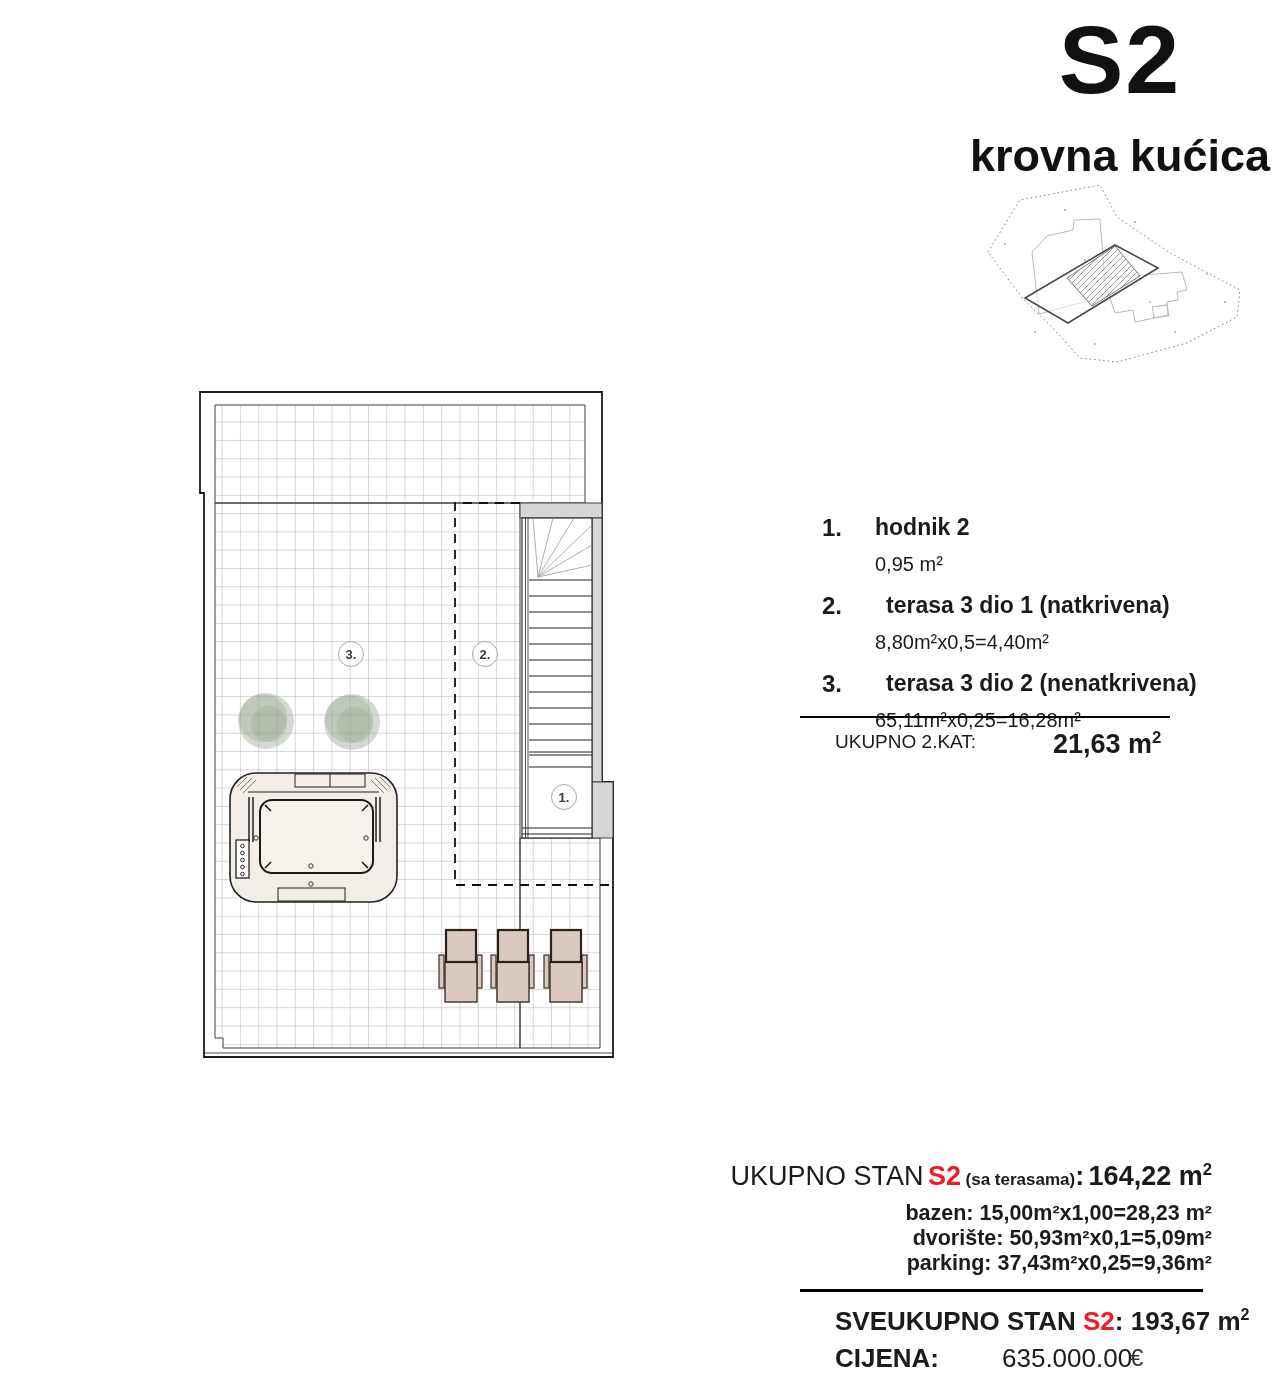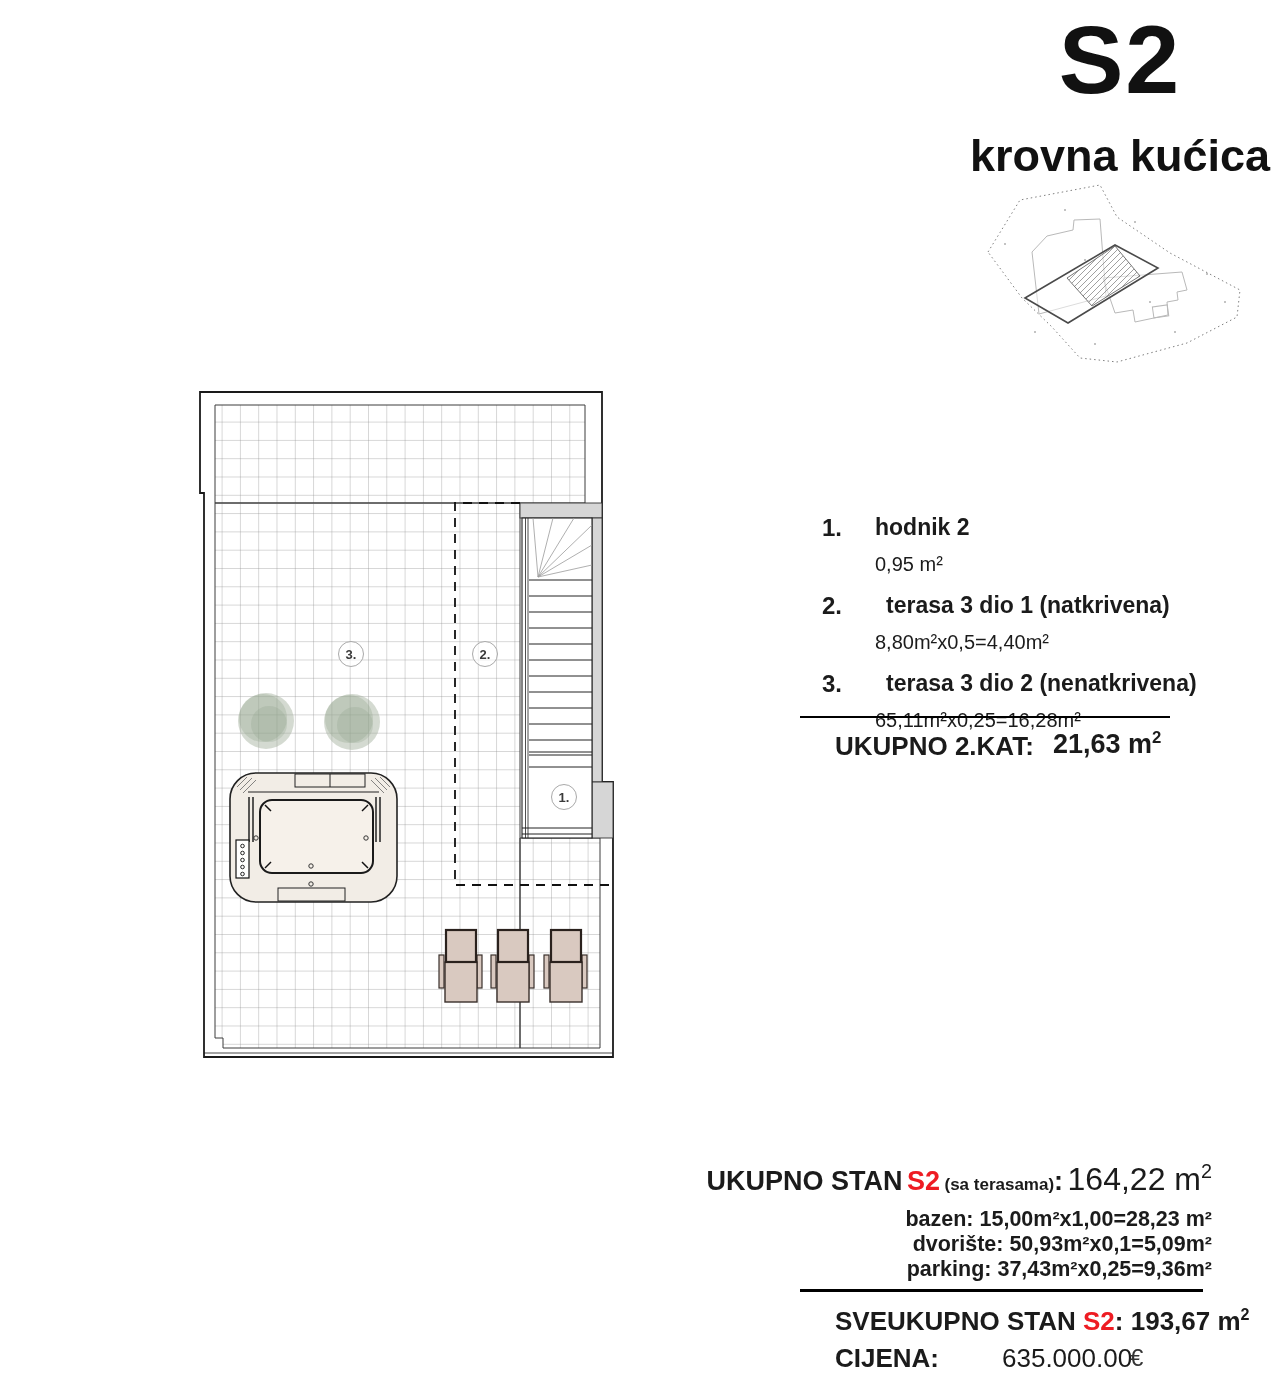--- a/index.html
+++ b/index.html
@@ -15,32 +15,32 @@
   
   .rooms{left:822px;top:514px;width:410px;}
   .room-row{display:flex;margin-bottom:16px;}
   .room-num{width:53px;font-size:24px;font-weight:bold;flex:0 0 53px;}
   .room-name{font-size:23px;font-weight:bold;}
   .room-name.indent{padding-left:11px;}
   .room-area{font-size:20px;margin-top:12px;}
 
   .rule{background:#000;}
   .floor-rule{left:800px;top:716px;width:370px;height:2px;}
-  .floor-label{left:835px;top:731px;font-size:26px;font-weight:bold;}
+  .floor-label{left:835px;top:731px;font-size:19px;font-weight:normal;}
   .floor-value{left:1053px;top:728px;font-size:27px;font-weight:bold;}
   sup{font-size:0.62em;}
 
   
   .apt-block{left:700px;top:1160px;width:512px;text-align:right;}
   .apt-line1{white-space:nowrap;}
-  .apt-label{font-size:27px;font-weight:bold;}
+  .apt-label{font-size:27px;font-weight:normal;}
   .apt-unit{font-size:27px;font-weight:bold;color:#ee1c23;}
   .apt-note{font-size:17px;font-weight:bold;}
   .apt-colon{font-size:27px;font-weight:bold;}
-  .apt-value{font-size:32px;font-weight:normal;}
+  .apt-value{font-size:27px;font-weight:bold;}
   .apt-extras{margin-top:9px;}
   .apt-extra{font-size:21.5px;font-weight:bold;line-height:25px;white-space:nowrap;}
 
   .grand-rule{left:800px;top:1289px;width:403px;height:2.5px;}
   .grand-line{left:835px;top:1305px;font-size:26px;font-weight:bold;white-space:nowrap;}
   .grand-unit{color:#ee1c23;}
   .price-label{left:835px;top:1343px;font-size:26px;font-weight:bold;}
   .price-value{left:1002px;top:1343px;font-size:26px;font-weight:normal;}
   .price-cur{left:1130px;top:1344px;font-size:24px;font-weight:normal;color:#333;}
 </style>

